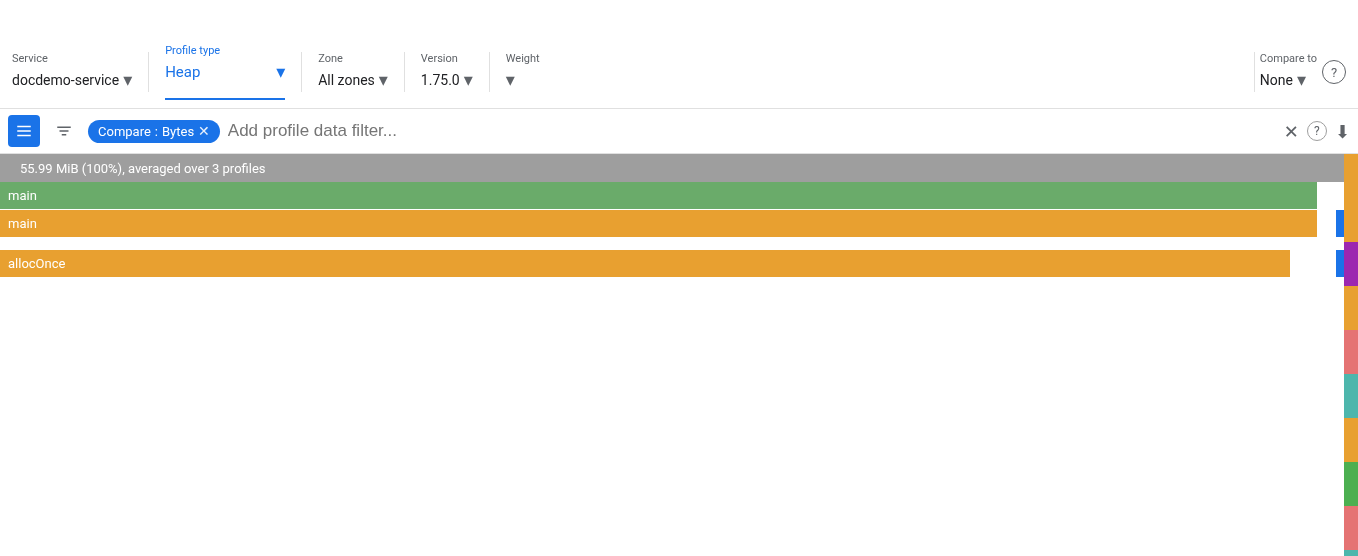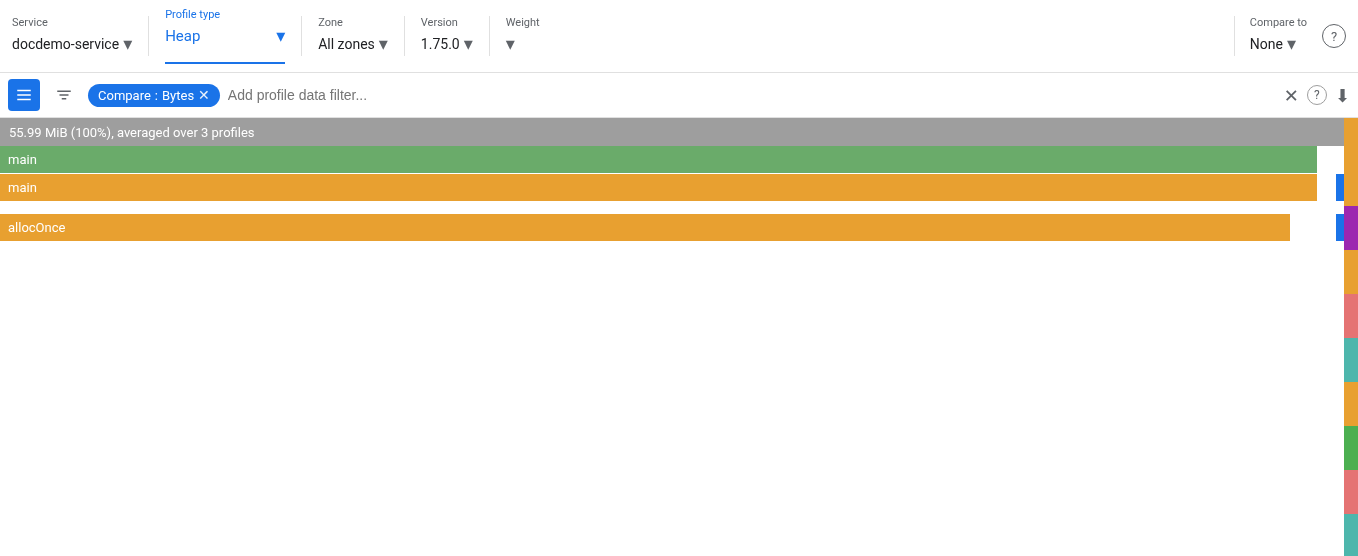--- a/index.html
+++ b/index.html
@@ -5,20 +5,21 @@
     * { box-sizing: border-box; margin: 0; padding: 0; }
     body { font-family: 'Roboto', Arial, sans-serif; font-size: 13px; background: #fff; color: #333; }
 
     .toolbar {
       display: flex;
       align-items: center;
       padding: 8px 12px;
       border-bottom: 1px solid #e0e0e0;
       gap: 16px;
       flex-wrap: wrap;
+      margin-top: 36px;
     }
 
     .dropdown-group {
       display: flex;
       flex-direction: column;
       position: relative;
     }
 
     .dropdown-label {
       font-size: 11px;
@@ -55,21 +56,21 @@
     .separator {
       width: 1px;
       height: 40px;
       background: #e0e0e0;
     }
 
     .compare-to-group {
       margin-left: auto;
       display: flex;
       align-items: center;
-      gap: 15px;
+      gap: 5px;
       justify-content: flex-end;
     }
 
     .help-icon-toolbar {
       width: 24px;
       height: 24px;
       border-radius: 50%;
       border: 1px solid #5f6368;
       display: flex;
       align-items: center;
@@ -120,21 +121,21 @@
       cursor: pointer;
       font-size: 14px;
       line-height: 1;
       opacity: 0.9;
     }
 
     .filter-input {
       flex: 1;
       border: none;
       outline: none;
-      font-size: 14px;
+      font-size: 17px;
       color: #000000;
     }
 
     .filter-bar-right {
       display: flex;
       align-items: center;
       gap: 8px;
       margin-left: auto;
     }
 
@@ -152,21 +153,21 @@
     }
 
     .flame-main {
       flex: 1;
       position: relative;
     }
 
     .flame-header-row {
       background: #9e9e9e;
       color: white;
-      padding: 4px 9px;
+      padding: 4px 20px;
       font-size: 13px;
       height: 28px;
       display: flex;
       align-items: center;
     }
 
     .flame-row {
       height: 28px;
       display: flex;
       align-items: center;

